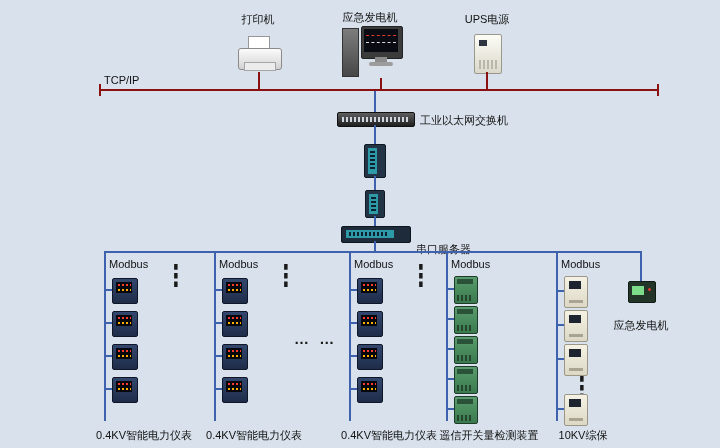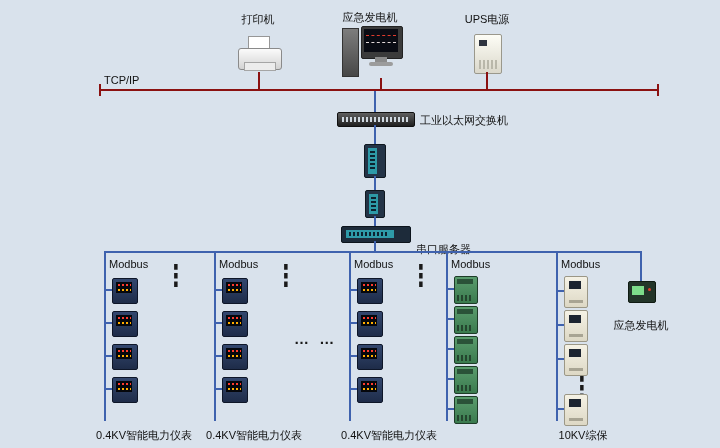--- a/index.html
+++ b/index.html
@@ -171,20 +171,21 @@
   <div class="stub" style="left:448px;top:288px;"></div>
   <div class="iomod" style="left:454px;top:276px;"></div>
   <div class="stub" style="left:448px;top:318px;"></div>
   <div class="iomod" style="left:454px;top:306px;"></div>
   <div class="stub" style="left:448px;top:348px;"></div>
   <div class="iomod" style="left:454px;top:336px;"></div>
   <div class="stub" style="left:448px;top:378px;"></div>
   <div class="iomod" style="left:454px;top:366px;"></div>
   <div class="stub" style="left:448px;top:408px;"></div>
   <div class="iomod" style="left:454px;top:396px;"></div>
+  <div class="lbl lbl-c" style="left:428px;top:428px;width:122px;">遥信开关量检测装置</div>
 
   <div class="vline blue" style="left:556px;top:251px;height:170px;"></div>
   <div class="lbl" style="left:561px;top:258px;">Modbus</div>
   <div class="stub" style="left:558px;top:290px;"></div>
   <div class="relay" style="left:564px;top:276px;"></div>
   <div class="stub" style="left:558px;top:324px;"></div>
   <div class="relay" style="left:564px;top:310px;"></div>
   <div class="stub" style="left:558px;top:358px;"></div>
   <div class="relay" style="left:564px;top:344px;"></div>
   <div class="vdots" style="left:572px;top:372px;">⋮</div>

